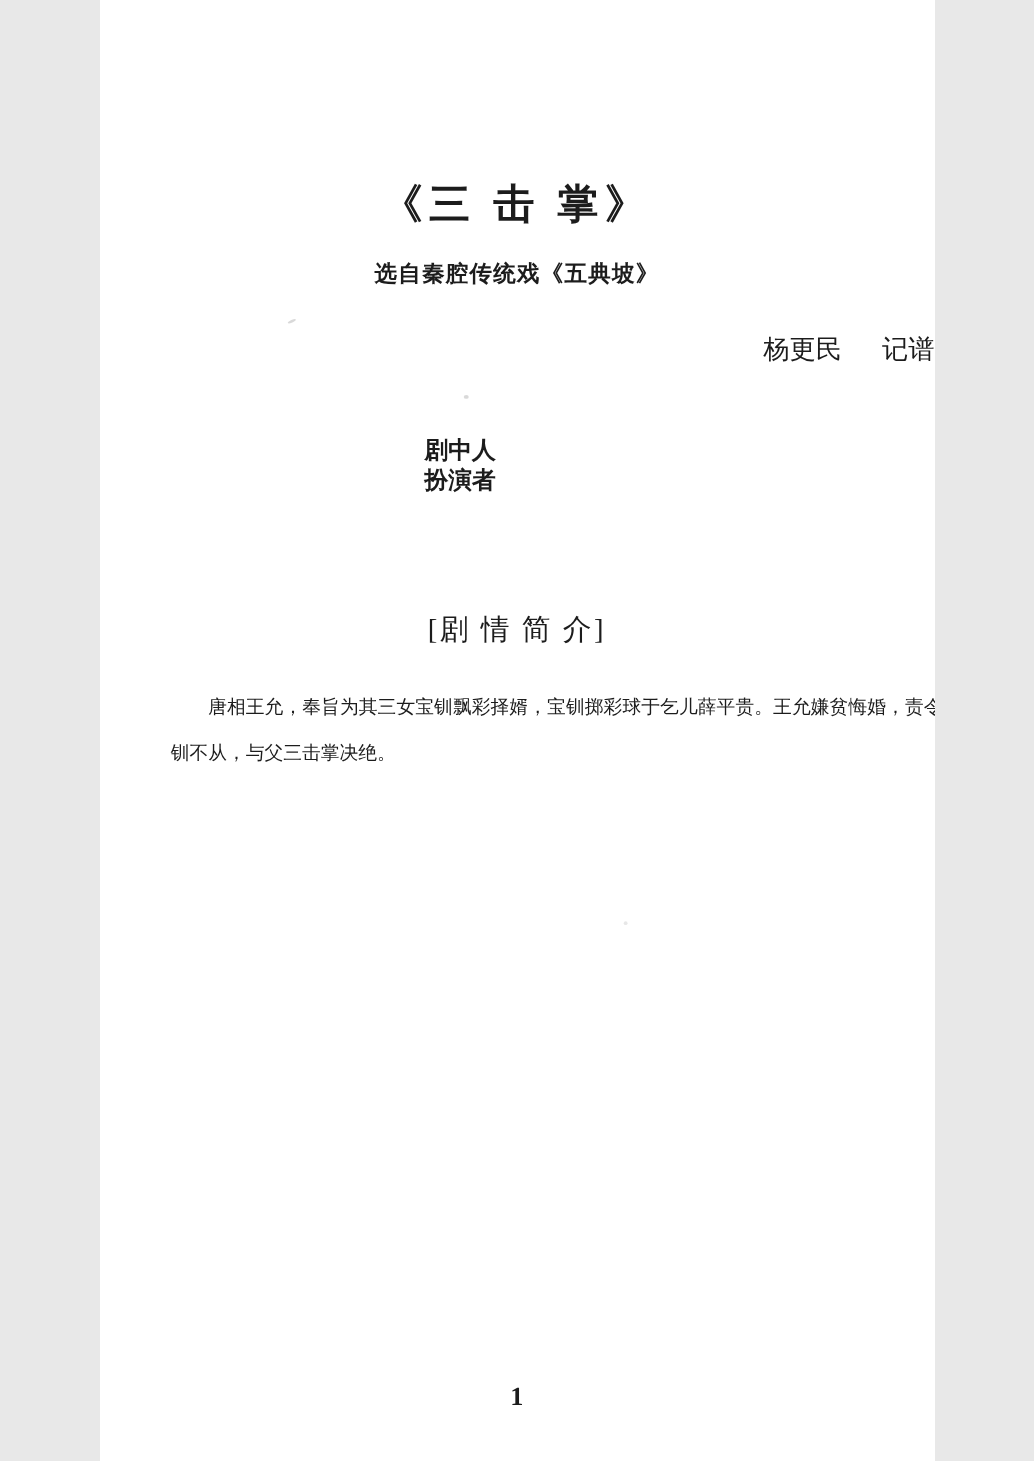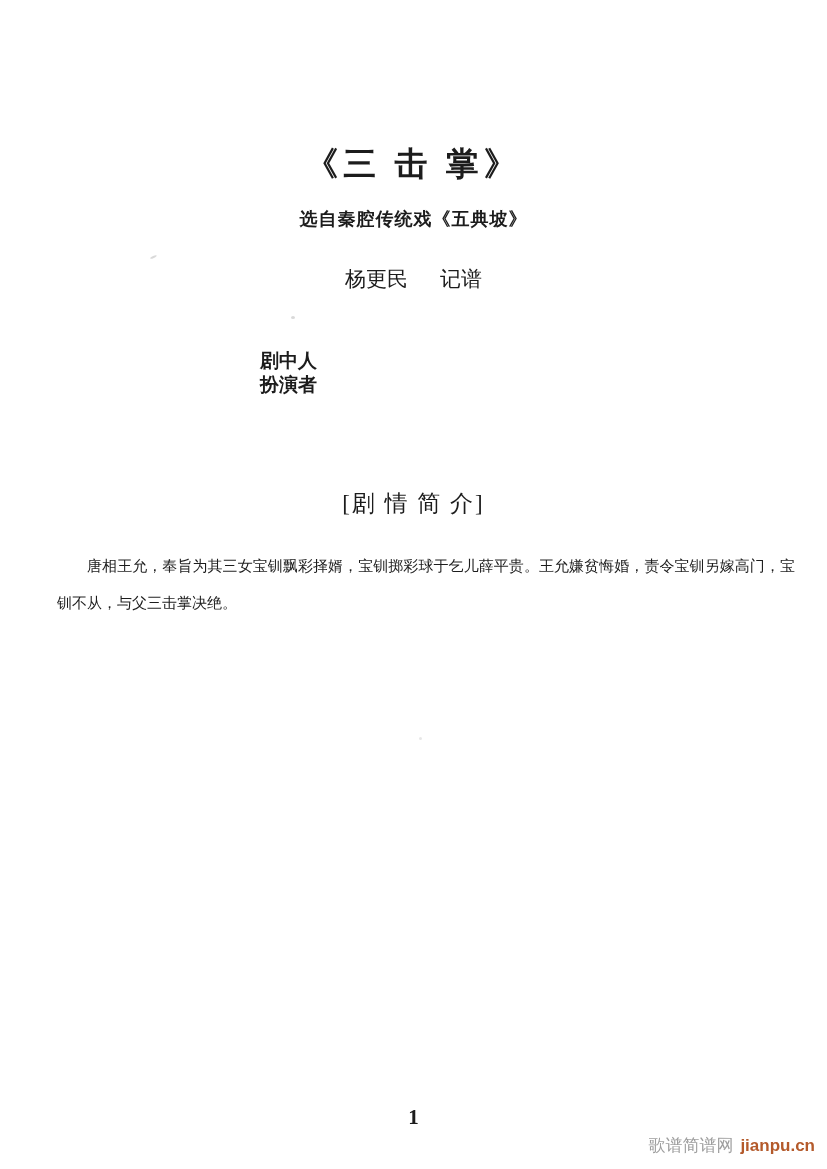--- a/index.html
+++ b/index.html
@@ -1,18 +1,18 @@
 <!DOCTYPE html>
 <html><head>
 <meta charset="utf-8">
 <style>
   html,body { margin:0; padding:0; background:#e8e8e8; }
   .page {
     position:relative;
-    width:827px; height:1169px;
+    width:668px; height:1169px;
     margin:0 auto;
     background:#ffffff;
     font-family:"Liberation Serif","DejaVu Serif",serif;
     color:#1c1c1c;
     overflow:hidden;
   }
   .doc-title {
     position:absolute; top:140px; left:0; width:100%;
     text-align:center;
     font-size:33px; font-weight:bold;
@@ -21,21 +21,21 @@
   }
   .doc-subtitle {
     position:absolute; top:202px; left:0; width:100%;
     text-align:center;
     font-size:18px; font-weight:bold;
     letter-spacing:1px;
     line-height:34px;
   }
   .credit-line {
     position:absolute; top:264px; left:0; width:100%;
-    display:flex; justify-content:center; align-items:baseline; gap:32px;
+    display:flex; justify-content:flex-end; align-items:baseline; gap:32px;
     font-size:21px;
     line-height:30px;
   }
   .cast {
     position:absolute; top:349px; left:260px; width:293px;
   }
   .cast-row {
     display:flex; justify-content:space-between; align-items:baseline;
     font-size:19px; line-height:24px;
     margin-bottom:13px;
@@ -100,22 +100,18 @@
       <span>扮演者</span>
     </div>
   </div>
 
   <div class="synopsis-heading">[剧 情 简 介]</div>
 
   <div class="synopsis-body">唐相王允，奉旨为其三女宝钏飘彩择婿，宝钏掷彩球于乞儿薛平贵。王允嫌贫悔婚，责令宝钏另嫁高门，宝钏不从，与父三击掌决绝。</div>
 
   <div class="page-number">1</div>
 
-  <div class="watermark">
-    <span class="wm-name">歌谱简谱网</span>
-    <span class="wm-url">jianpu.cn</span>
-  </div>
 
   <div class="speck s1"></div>
   <div class="speck s2"></div>
   <div class="speck s3"></div>
 
 </div>
 
 </body></html>

